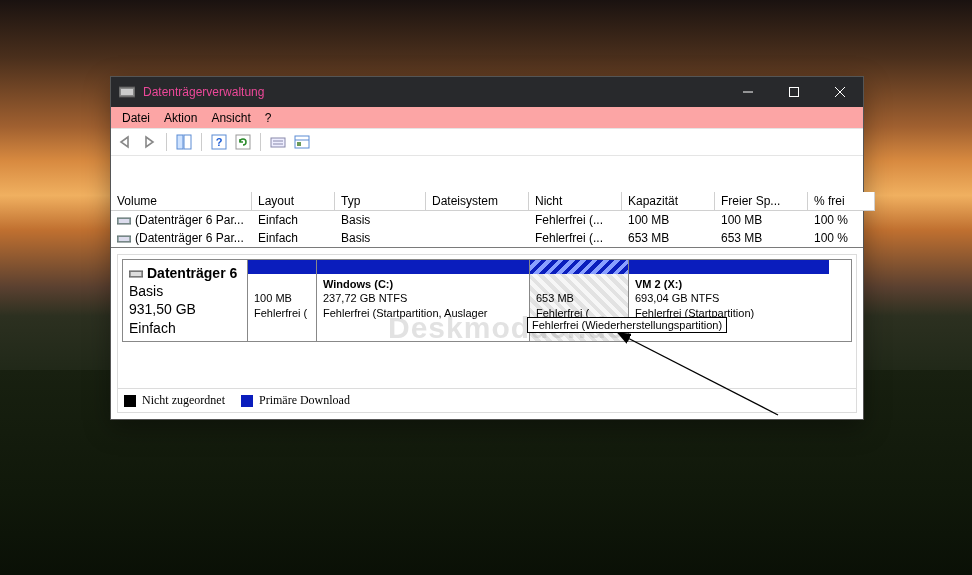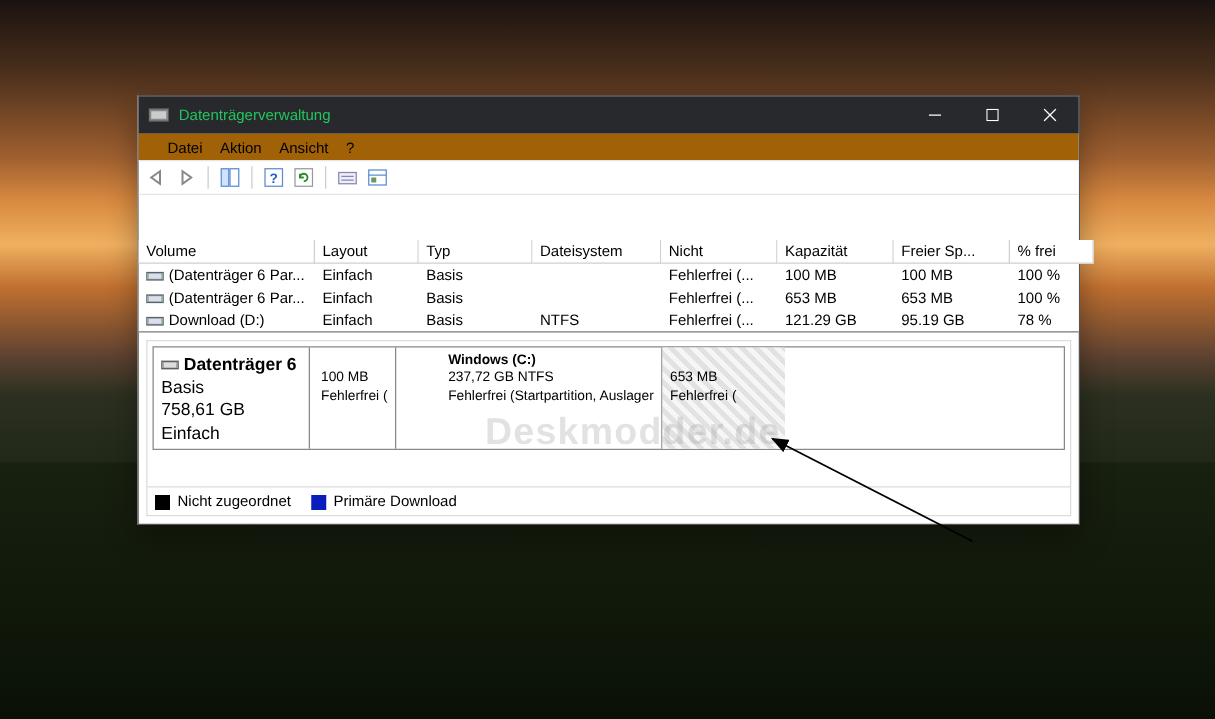--- a/index.html
+++ b/index.html
@@ -34,38 +34,38 @@
     left: 110px; top: 76px;
     width: 752px; height: 342px;
     background: #fff;
     border: 1px solid #555;
     box-shadow: 0 8px 24px rgba(0,0,0,.35);
     display:flex; flex-direction:column;
   }
   .titlebar {
     height: 30px;
     background: #28292c;
-    color: #22c55e;
+    color: #ec4899;
     display:flex; align-items:center;
     padding-left:8px;
     flex: none;
   }
   .titlebar .icon {
     width:16px; height:14px; margin-right:8px;
   }
   .titlebar .title { font-size:12px; }
   .tb-spacer{flex:1}
   .tb-btn {
     width:46px; height:30px; display:flex; align-items:center; justify-content:center;
     color:#fff;
   }
   .menubar {
-    height:20px; background:#a16207;
+    height:20px; background:#fca5a5;
     display:flex; align-items:center;
-    padding: 1px 4px 0 16px;
+    padding: 1px 4px 0 4px;
     flex:none;
   }
   .menubar span { margin: 0 7px; }
   .toolbar {
     height:26px; background:#fff;
     border-top:1px solid #e5e5e5;
     border-bottom:1px solid #e5e5e5;
     display:flex; align-items:center;
     padding: 0 4px;
     gap:4px;
@@ -95,41 +95,41 @@
   }
   .diskrow { display:flex; border:1px solid #888; margin:4px;}
   .diskinfo {
     width:112px; padding:4px 6px; border-right:1px solid #888;
     font-size:14px; line-height:1.3;
   }
   .diskinfo b{font-weight:bold;}
   .partitions { flex:1; display:flex; position:relative;}
   .part {
     border-left:1px solid #888;
-    display:flex; flex-direction:row;
+    display:flex; flex-direction:column;
     min-width:0;
-    justify-content:flex-end;
   }
   .part:first-child{border-left:none;}
   .cap { height:14px; background:#0a1dbd; }
   .cap.hatched {
     background:
       repeating-linear-gradient(135deg, #0a1dbd 0 4px, #8aa0ff 4px 8px);
     position:relative;
   }
   .hatched-body {
     flex:1;
     background: repeating-linear-gradient(45deg, #f6f6f6 0 4px, #e2e2e2 4px 8px);
   }
   .pbody { padding:3px 6px; font-size:11px; line-height:1.3; white-space:nowrap; overflow:hidden;}
   .graph-spacer{flex:1;}
   .legend {
     border-top:1px solid #dcdcdc;
     padding:4px 6px; display:flex; gap:16px; font-size:12px; align-items:center;
     flex:none;
+    font-family:Liberation Serif, serif;
   }
   .legbox{display:inline-block; width:12px; height:12px; margin-right:6px; vertical-align:middle;}
   .black{background:#000;}
   .blue{background:#0a1dbd;}
   .tooltip {
     position:absolute;
     left:409px; top:62px;
     border:1px solid #000;
     background:#fff;
     padding:1px 4px;
@@ -277,64 +277,55 @@
               </svg></span>(Datenträger 6 Par...</div>
           <div class="td" style="width: 70px;">Einfach</div>
           <div class="td" style="width: 78px;">Basis</div>
           <div class="td" style="width: 90px;"></div>
           <div class="td" style="width: 80px;">Fehlerfrei (...</div>
           <div class="td" style="width: 80px;">653 MB</div>
           <div class="td" style="width: 80px;">653 MB</div>
           <div class="td" style="width: 54px;">100 %</div>
           <div class="td"></div>
         </div>
-        <div class="trow">
-          <div class="td" style="width: 128px;"><span class="disk-icon"><svg width="14" height="10">
-                <rect x="0" y="2" width="14" height="6" fill="#9aa" stroke="#566"></rect>
-                <rect x="2" y="3" width="10" height="4" fill="#dde"></rect>
-              </svg></span>Download (D:)</div>
-          <div class="td" style="width: 70px;">Einfach</div>
-          <div class="td" style="width: 78px;">Basis</div>
-          <div class="td" style="width: 90px;">NTFS</div>
-          <div class="td" style="width: 80px;">Fehlerfrei (...</div>
-          <div class="td" style="width: 80px;">121.29 GB</div>
-          <div class="td" style="width: 80px;">95.19 GB</div>
-          <div class="td" style="width: 54px;">78 %</div>
-          <div class="td"></div>
-        </div>
       </div>
   </div>
 
   <div class="graph">
     <div class="diskrow">
       <div class="diskinfo">
         <span class="disk-icon"><svg width="14" height="10">
               <rect x="0" y="2" width="14" height="6" fill="#999" stroke="#555"></rect>
               <rect x="2" y="3" width="10" height="4" fill="#ddd"></rect>
             </svg></span><b>Datenträger 6</b><br>
         <span>Basis</span><br>
-        <span>758,61 GB</span><br>
+        <span>931,50 GB</span><br>
         <span>Einfach</span>
       </div>
       <div class="partitions" id="parts">
           <div class="part" style="width: 68px;">
             <div class="cap"></div>
             <div class="pbody"><br>100 MB<br>Fehlerfrei (</div>
           </div>
           <div class="part" style="width: 212px;">
             <div class="cap"></div>
             <div class="pbody"><b>Windows  (C:)</b><br>237,72 GB NTFS<br>Fehlerfrei (Startpartition, Auslager</div>
           </div>
           <div class="part" style="width: 98px;">
             <div class="cap hatched"></div>
             <div class="pbody hatched-body"><br>653 MB<br>Fehlerfrei (</div>
           </div>
+          <div class="part" style="width: 200px;">
+            <div class="cap"></div>
+            <div class="pbody"><b>VM 2  (X:)</b><br>693,04 GB NTFS<br>Fehlerfrei (Startpartition)</div>
+          </div>
         </div>
     </div>
     <div class="watermark">Deskmodder.de</div>
+    <div class="tooltip">Fehlerfrei (Wiederherstellungspartition)</div>
     <svg class="arrow" style="left:490px; top:70px;" width="190" height="100">
       <defs>
           <marker id="ah" markerWidth="10" markerHeight="8" refX="9" refY="4" orient="auto">
             <path d="M0,0 L10,4 L0,8 Z" fill="#000"></path>
           </marker>
         </defs>
       <line x1="170" y1="90" x2="10" y2="8" stroke="#000" stroke-width="1.4" marker-end="url(#ah)"></line>
     </svg>
     <div class="graph-spacer"></div>
     <div class="legend">

